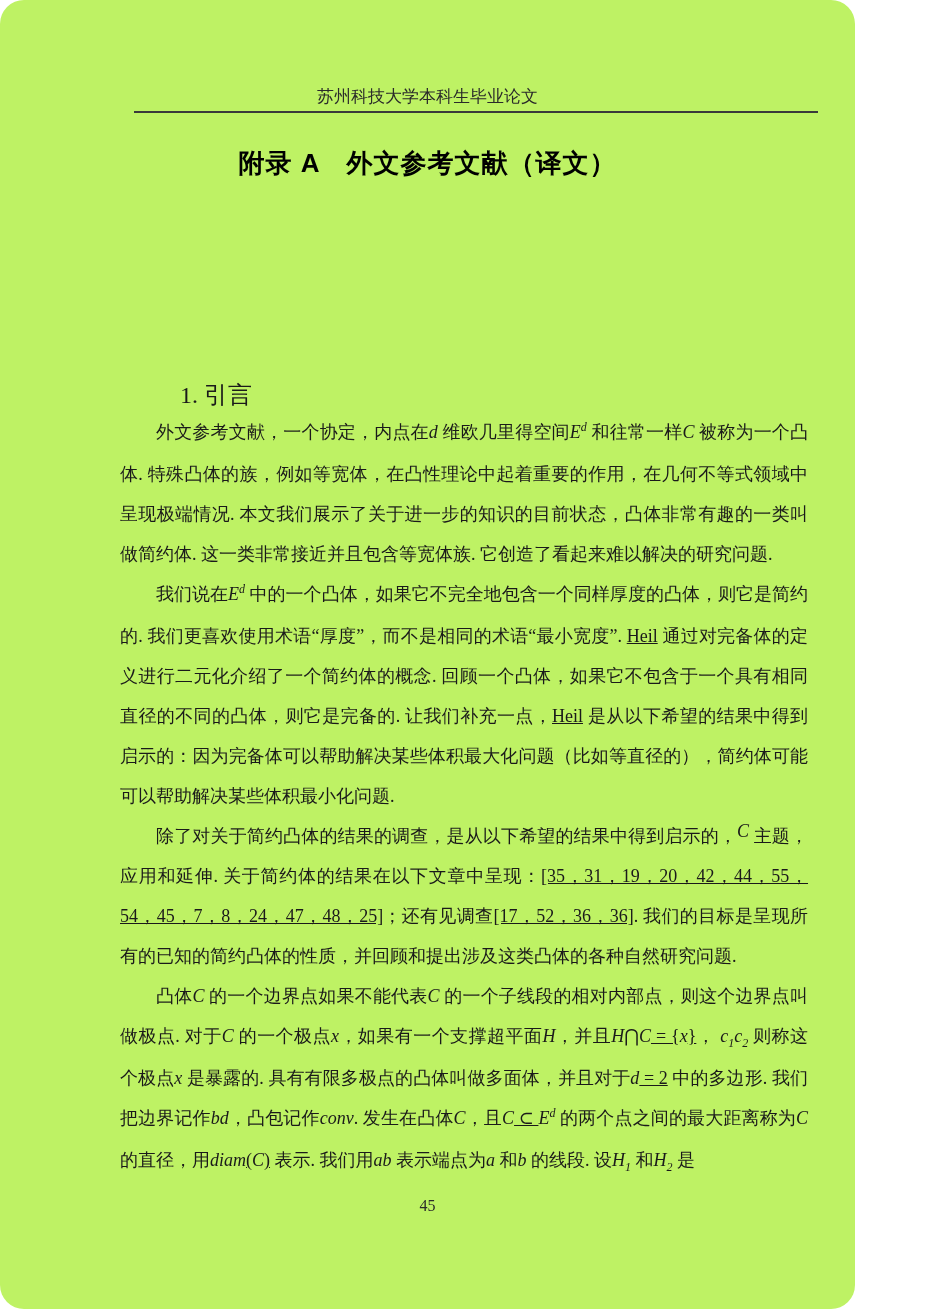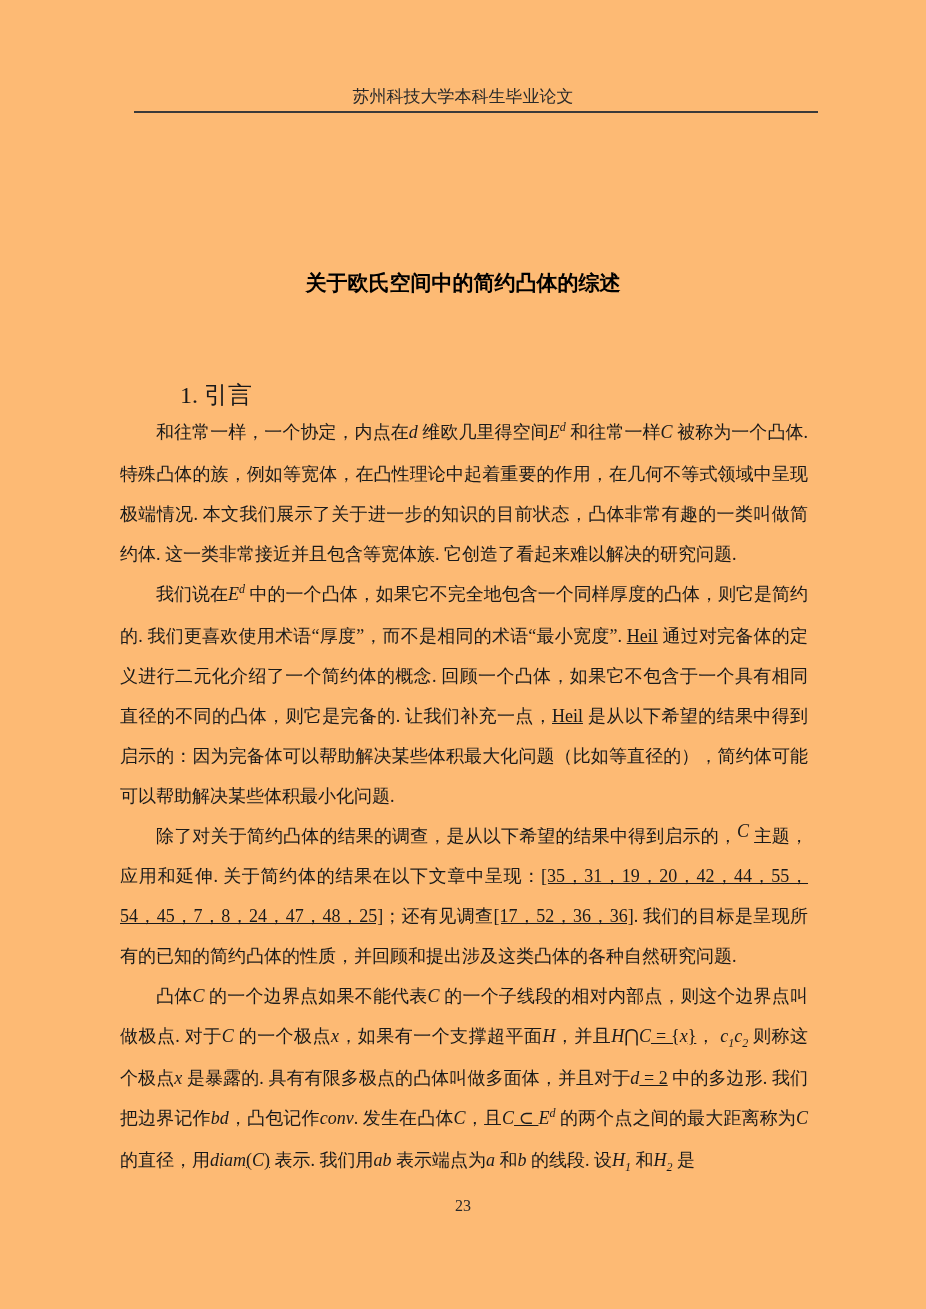--- a/index.html
+++ b/index.html
@@ -1,23 +1,24 @@
 <!DOCTYPE html>
 <html><head>
 <meta charset="utf-8">
 <style>
   html, body { margin: 0; padding: 0; background: #ffffff; }
   .page {
     position: relative;
-    width: 926px;
+    width: 855px;
     height: 1309px;
-    background: #fdba74;
+    background: #bef264;
     color: #1a1a1a;
     font-family: "Liberation Serif", "DejaVu Serif", serif;
     overflow: hidden;
+    border-radius: 24px;
   }
   .header-text {
     position: absolute;
     top: 85px; left: 0; width: 100%;
     text-align: center;
     font-size: 17px;
     color: #2a2a2a;
   }
   .header-rule {
     position: absolute;
@@ -72,22 +73,22 @@
     font-size: 16px;
     color: #2a2a2a;
   }
 </style>
 </head>
 <body>
 
 <div class="page">
   <div class="header-text">苏州科技大学本科生毕业论文</div>
   <div class="header-rule"></div>
-  <div class="article-title">关于欧氏空间中的简约凸体的综述</div>
+  <div class="appendix-title">附录 A　外文参考文献（译文）</div>
   <div class="section-heading">1. 引言</div>
   <div class="doc-body">
-      <p class="para"><span>和往常一样，一个协定，内点在</span><span class="m-it">d</span><span> 维欧几里得空间</span><span class="m-it">E</span><span class="m-sup">d</span><span> 和往常一样</span><span class="m-it">C</span><span> 被称为一个凸体. 特殊凸体的族，例如等宽体，在凸性理论中起着重要的作用，在几何不等式领域中呈现极端情况. 本文我们展示了关于进一步的知识的目前状态，凸体非常有趣的一类叫做简约体. 这一类非常接近并且包含等宽体族. 它创造了看起来难以解决的研究问题.</span></p>
+      <p class="para"><span>外文参考文献，一个协定，内点在</span><span class="m-it">d</span><span> 维欧几里得空间</span><span class="m-it">E</span><span class="m-sup">d</span><span> 和往常一样</span><span class="m-it">C</span><span> 被称为一个凸体. 特殊凸体的族，例如等宽体，在凸性理论中起着重要的作用，在几何不等式领域中呈现极端情况. 本文我们展示了关于进一步的知识的目前状态，凸体非常有趣的一类叫做简约体. 这一类非常接近并且包含等宽体族. 它创造了看起来难以解决的研究问题.</span></p>
       <p class="para"><span>我们说在</span><span class="m-it">E</span><span class="m-sup">d</span><span> 中的一个凸体，如果它不完全地包含一个同样厚度的凸体，则它是简约的. 我们更喜欢使用术语“厚度”，而不是相同的术语“最小宽度”. </span><span class="m-rm">Heil</span><span> 通过对完备体的定义进行二元化介绍了一个简约体的概念. 回顾一个凸体，如果它不包含于一个具有相同直径的不同的凸体，则它是完备的. 让我们补充一点，</span><span class="m-rm">Heil</span><span> 是从以下希望的结果中得到启示的：因为完备体可以帮助解决某些体积最大化问题（比如等直径的），简约体可能可以帮助解决某些体积最小化问题.</span></p>
       <p class="para"><span>除了对关于简约凸体的结果的调查，是从以下希望的结果中得到启示的，</span><span class="m-raise">C</span><span> 主题，应用和延伸. 关于简约体的结果在以下文章中呈现：</span><span class="m-rm">[35，31，19，20，42，44，55，54，45，7，8，24，47，48，25]</span><span>；还有见调查</span><span class="m-rm">[17，52，36，36]</span><span>. 我们的目标是呈现所有的已知的简约凸体的性质，并回顾和提出涉及这类凸体的各种自然研究问题.</span></p>
       <p class="para"><span>凸体</span><span class="m-it">C</span><span> 的一个边界点如果不能代表</span><span class="m-it">C</span><span> 的一个子线段的相对内部点，则这个边界点叫做极点. 对于</span><span class="m-it">C</span><span> 的一个极点</span><span class="m-it">x</span><span>，如果有一个支撑超平面</span><span class="m-it">H</span><span>，并且</span><span class="m-it">H</span><span class="m-rm">⋂</span><span class="m-it">C</span><span class="m-rm"> = {</span><span class="m-it">x</span><span class="m-rm">}</span><span>， </span><span class="m-it">c</span><span class="m-sub">1</span><span class="m-it">c</span><span class="m-sub">2</span><span> 则称这个极点</span><span class="m-it">x</span><span> 是暴露的. 具有有限多极点的凸体叫做多面体，并且对于</span><span class="m-it">d</span><span class="m-rm"> = 2</span><span> 中的多边形. 我们把边界记作</span><span class="m-it">bd</span><span>，凸包记作</span><span class="m-it">conv</span><span>. 发生在凸体</span><span class="m-it">C</span><span>，且</span><span class="m-it">C</span><span class="m-rm"> ⊂ </span><span class="m-it">E</span><span class="m-sup">d</span><span> 的两个点之间的最大距离称为</span><span class="m-it">C</span><span> 的直径，用</span><span class="m-it">diam</span><span class="m-rm">(</span><span class="m-it">C</span><span class="m-rm">)</span><span> 表示. 我们用</span><span class="m-it">ab</span><span> 表示端点为</span><span class="m-it">a</span><span> 和</span><span class="m-it">b</span><span> 的线段. 设</span><span class="m-it">H</span><span class="m-sub">1</span><span> 和</span><span class="m-it">H</span><span class="m-sub">2</span><span> 是</span></p>
     </div>
-  <div class="page-number">23</div>
+  <div class="page-number">45</div>
 </div>
 
 </body></html>

